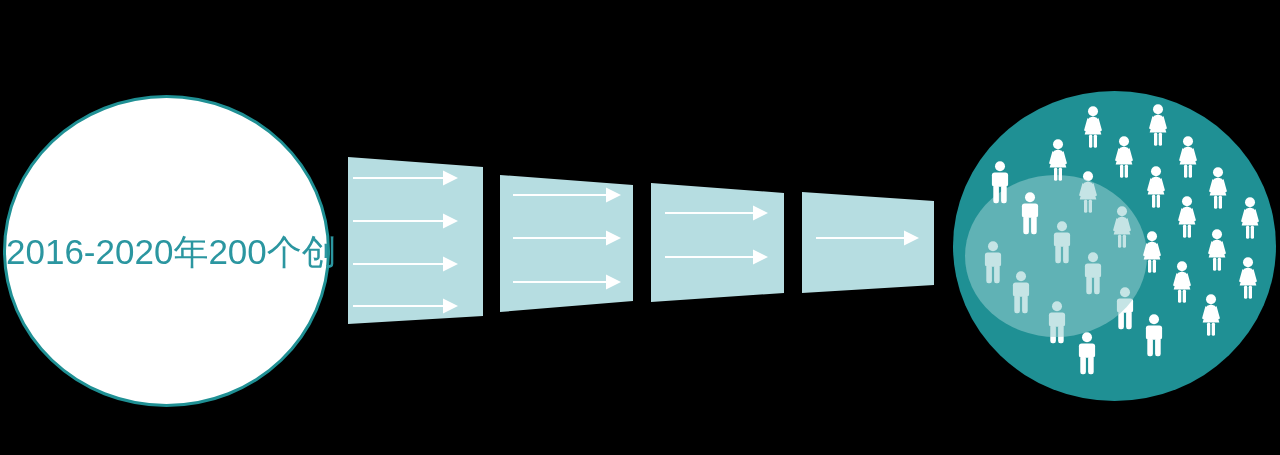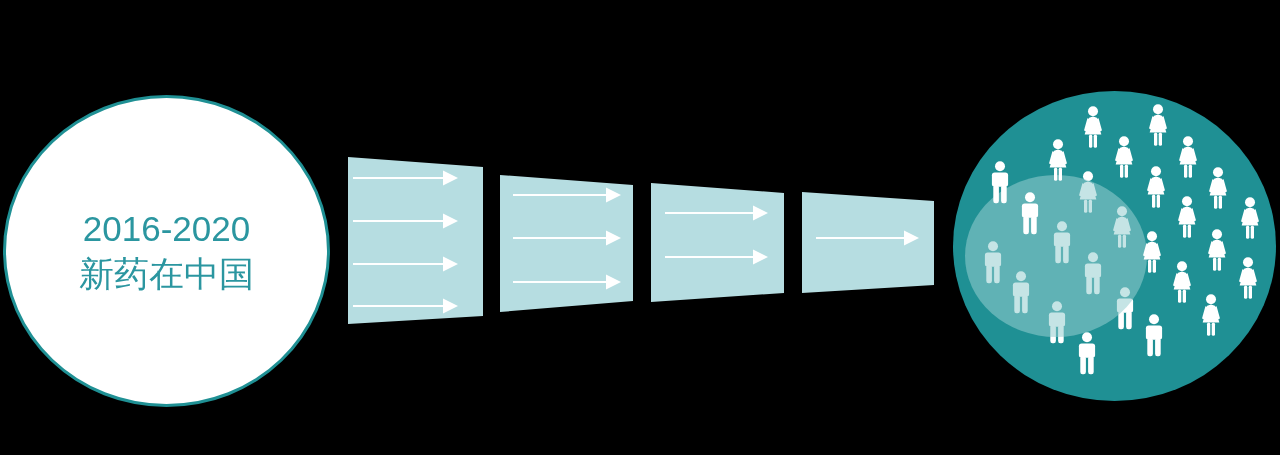--- a/index.html
+++ b/index.html
@@ -17,23 +17,23 @@
     width: 1280px; height: 455px;
   }
   .source-bubble {
     position: absolute;
     left: 3px; top: 95px;
     width: 321px; height: 306px;
     background: #ffffff;
     border: 3px solid #1f9094;
     border-radius: 50%;
     display: flex;
-    flex-direction: column;
+    flex-direction: row;
     align-items: center;
-    justify-content: center;
+    justify-content: flex-start;
     text-align: center;
     box-sizing: content-box;
   }
   .source-bubble .line {
     color: #2b96a0;
     font-size: 35px;
     line-height: 45px;
     font-weight: 400;
     white-space: nowrap;
   }
@@ -119,16 +119,16 @@
           <use x="1168.5" y="261" width="27" height="47" fill="#ffffff" href="#person-female" xlink:href="#person-female"></use>
           <use x="1197.5" y="294" width="27" height="47" fill="#ffffff" href="#person-female" xlink:href="#person-female"></use>
           <use x="1140.5" y="314" width="27" height="47" fill="#ffffff" href="#person-male" xlink:href="#person-male"></use>
           <use x="1073.5" y="332" width="27" height="47" fill="#ffffff" href="#person-male" xlink:href="#person-male"></use>
         </g>
     </g>
   </svg>
 
   <div class="source-bubble">
     <div class="line">2016-2020</div>
-    <div class="line">新药在中国</div>
+    <div class="line">年200个创</div>
   </div>
 
 </div>
 
 </body></html>

